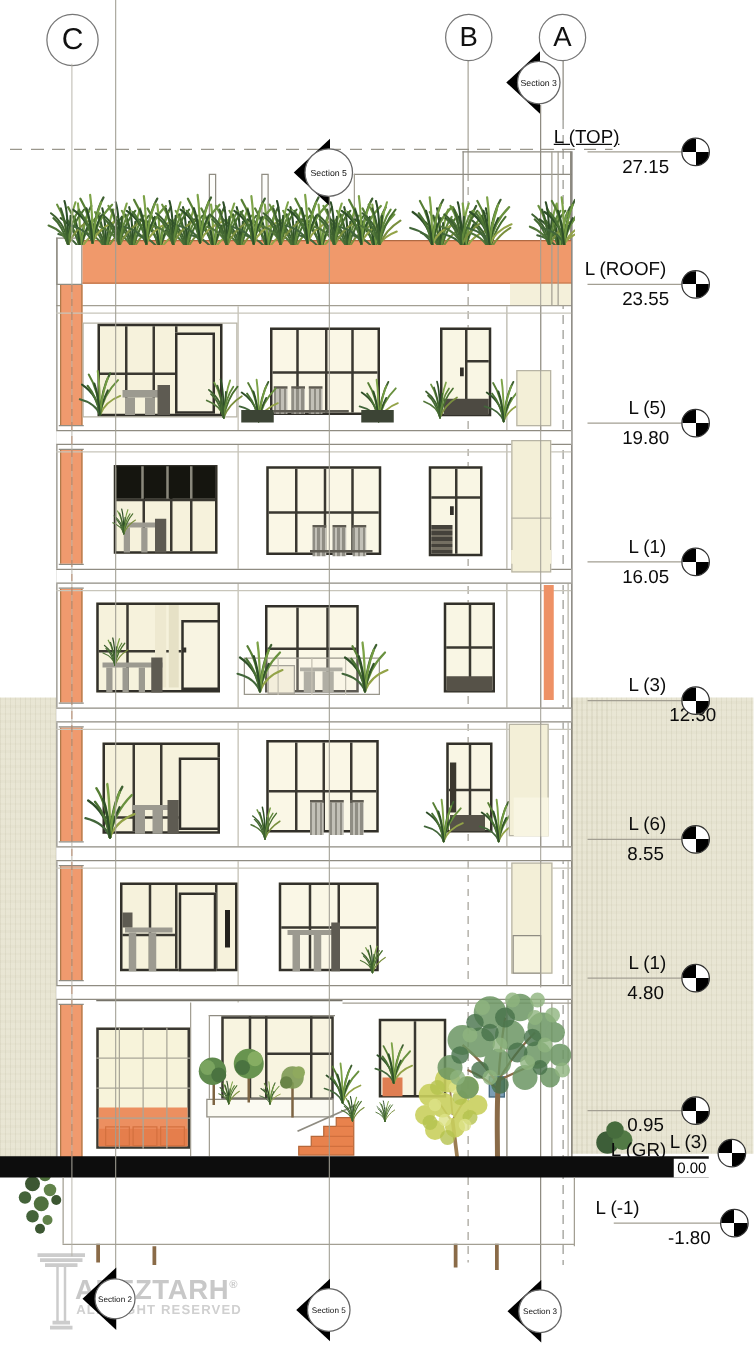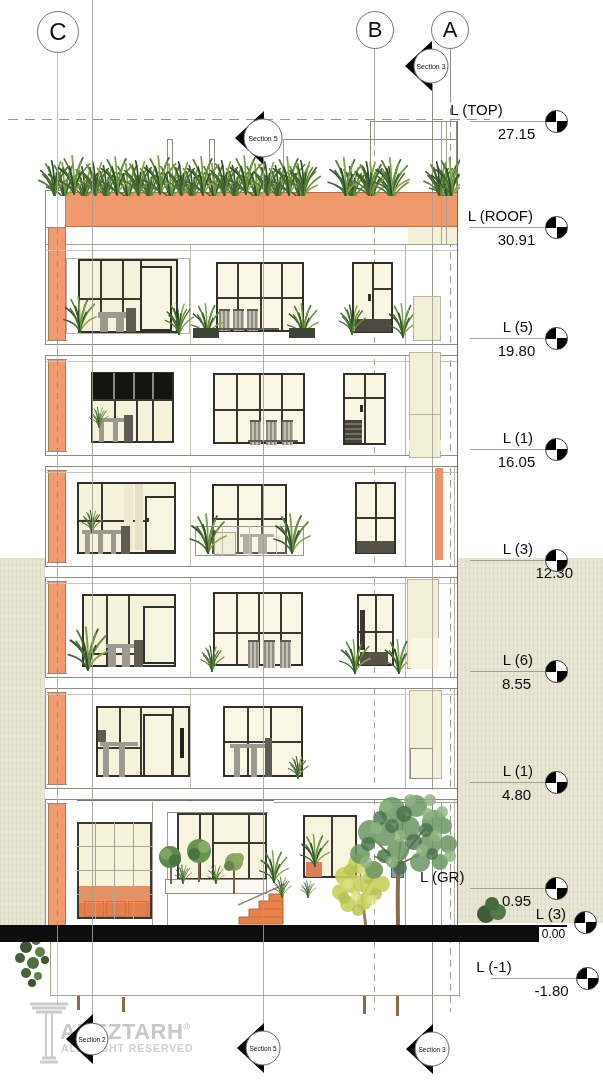--- a/index.html
+++ b/index.html
@@ -625,29 +625,29 @@
 <div class="abs" style="left:539px;top:927px;width:29px;height:15px;background:#fff;color:#000;font-size:12px;line-height:15px;text-align:center;">0.00</div>
 
 <div class="linev" style="left:50px;top:942px;height:53px;"></div>
 
 <div class="lineh" style="left:50px;top:995px;width:410px;"></div>
 
 <div class="linev" style="left:459px;top:942px;height:55px;"></div>
 
 <div>
       <div class="lineh" style="left:470px;top:121px;width:75px;"></div>
-<div class="lvlt" style="left:420px;top:101px;width:113px;text-align:center;">L (TOP)</div>
+<div class="lvlt" style="left:443px;top:101px;width:113px;text-align:left;text-decoration:underline;">L (TOP)</div>
 <div class="lvlt" style="left:460px;top:125px;width:113px;text-align:center;">27.15</div>
 <div class="lvlc" style="left:545px;top:110px;"></div>
     </div>
 
 <div>
       <div class="lineh" style="left:470px;top:227px;width:75px;"></div>
 <div class="lvlt" style="left:420px;top:207px;width:113px;text-align:right;">L (ROOF)</div>
-<div class="lvlt" style="left:460px;top:231px;width:113px;text-align:center;">30.91</div>
+<div class="lvlt" style="left:460px;top:231px;width:113px;text-align:center;">23.55</div>
 <div class="lvlc" style="left:545px;top:216px;"></div>
     </div>
 
 <div>
       <div class="lineh" style="left:470px;top:338px;width:75px;"></div>
 <div class="lvlt" style="left:420px;top:318px;width:113px;text-align:right;">L (5)</div>
 <div class="lvlt" style="left:460px;top:342px;width:113px;text-align:center;">19.80</div>
 <div class="lvlc" style="left:545px;top:327px;"></div>
     </div>
 
@@ -674,21 +674,21 @@
 
 <div>
       <div class="lineh" style="left:470px;top:782px;width:75px;"></div>
 <div class="lvlt" style="left:420px;top:762px;width:113px;text-align:right;">L (1)</div>
 <div class="lvlt" style="left:460px;top:786px;width:113px;text-align:center;">4.80</div>
 <div class="lvlc" style="left:545px;top:771px;"></div>
     </div>
 
 <div>
       <div class="lineh" style="left:470px;top:888px;width:75px;"></div>
-<div class="lvlt" style="left:420px;top:868px;width:113px;">L (GR)</div>
+<div class="lvlt" style="left:420px;top:912px;width:113px;text-align:right;">L (GR)</div>
 <div class="lvlt" style="left:460px;top:892px;width:113px;text-align:center;">0.95</div>
 <div class="lvlc" style="left:545px;top:877px;"></div>
     </div>
 
 <div>
       <div class="lvlt" style="left:420px;top:905px;width:146px;text-align:right;">L  (3)</div>
 <div class="lvlc" style="left:574px;top:911px;"></div>
     </div>
 
 <div>

